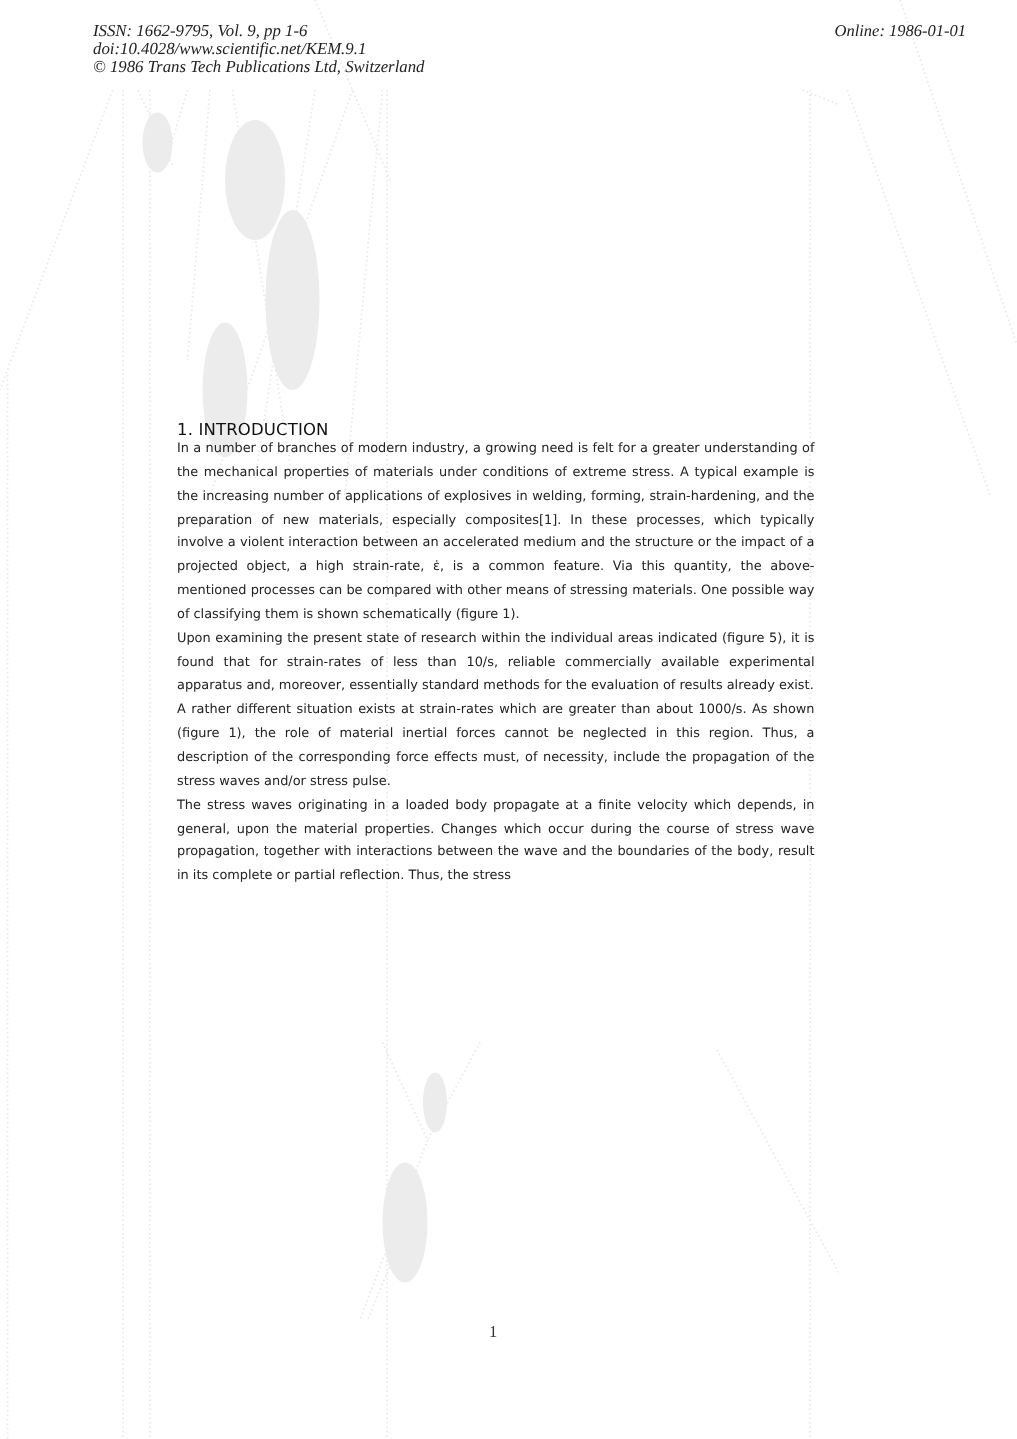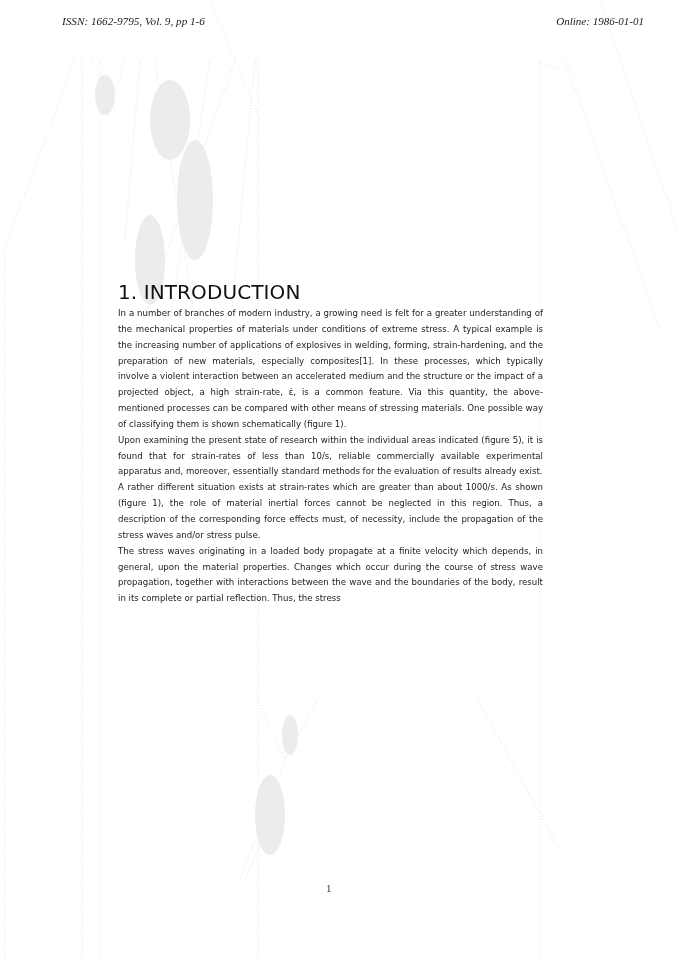--- a/index.html
+++ b/index.html
@@ -13,25 +13,25 @@
       font-family: "Liberation Serif", serif; font-style: italic;
       font-size: 11.2px; line-height: 12px; color: #222;
     }
     .header-right {
       position: absolute; right: 34px; top: 15px;
       font-family: "Liberation Serif", serif; font-style: italic;
       font-size: 11px; line-height: 12px; color: #222;
     }
     .section-title {
       position: absolute; left: 118px; top: 280px;
-      font-family: "DejaVu Sans", sans-serif; font-size: 20px; font-weight: normal;
+      font-family: "DejaVu Sans", sans-serif; font-size: 11px; font-weight: normal;
       letter-spacing: 0.1px; color: #111; margin: 0; text-align: right;
     }
     .body-text {
-      position: absolute; left: 118px; top: 306px; width: 425px;
+      position: absolute; left: 118px; top: 292px; width: 425px;
       font-family: "DejaVu Sans", sans-serif; font-size: 8.6px; line-height: 15.85px;
       color: #222; text-align: justify;
     }
     .body-text p { margin: 0; }
     .page-number {
       position: absolute; left: 326px; top: 882px;
       font-family: "Liberation Serif", serif; font-size: 11px; color: #333;
     }
   </style>
 </head>
@@ -72,20 +72,22 @@
     <ellipse cx="195" cy="200" rx="18" ry="60"></ellipse>
     <ellipse cx="150" cy="260" rx="15" ry="45"></ellipse>
     <ellipse cx="105" cy="95" rx="10" ry="20"></ellipse>
     <ellipse cx="290" cy="735" rx="8" ry="20"></ellipse>
     <ellipse cx="270" cy="815" rx="15" ry="40"></ellipse>
   </g>
 </svg>
 
 <div class="header-left">
   <div>ISSN: 1662-9795, Vol. 9, pp 1-6</div>
+  <div>doi:10.4028/www.scientific.net/KEM.9.1</div>
+  <div>© 1986 Trans Tech Publications Ltd, Switzerland</div>
 </div>
 
 <div class="header-right">Online: 1986-01-01</div>
 
 <h1 class="section-title">1. INTRODUCTION</h1>
 
 <div class="body-text">
   <p>In a number of branches of modern industry, a growing need is felt for a greater understanding of the mechanical properties of materials under conditions of extreme stress. A typical example is the increasing number of applications of explosives in welding, forming, strain-hardening, and the preparation of new materials, especially composites[1]. In these processes, which typically involve a violent interaction between an accelerated medium and the structure or the impact of a projected object, a high strain-rate, ε̇, is a common feature. Via this quantity, the above-mentioned processes can be compared with other means of stressing materials. One possible way of classifying them is shown schematically (figure 1).</p>
   <p>Upon examining the present state of research within the individual areas indicated (figure 5), it is found that for strain-rates of less than 10/s, reliable commercially available experimental apparatus and, moreover, essentially standard methods for the evaluation of results already exist.</p>
   <p>A rather different situation exists at strain-rates which are greater than about 1000/s. As shown (figure 1), the role of material inertial forces cannot be neglected in this region. Thus, a description of the corresponding force effects must, of necessity, include the propagation of the stress waves and/or stress pulse.</p>

